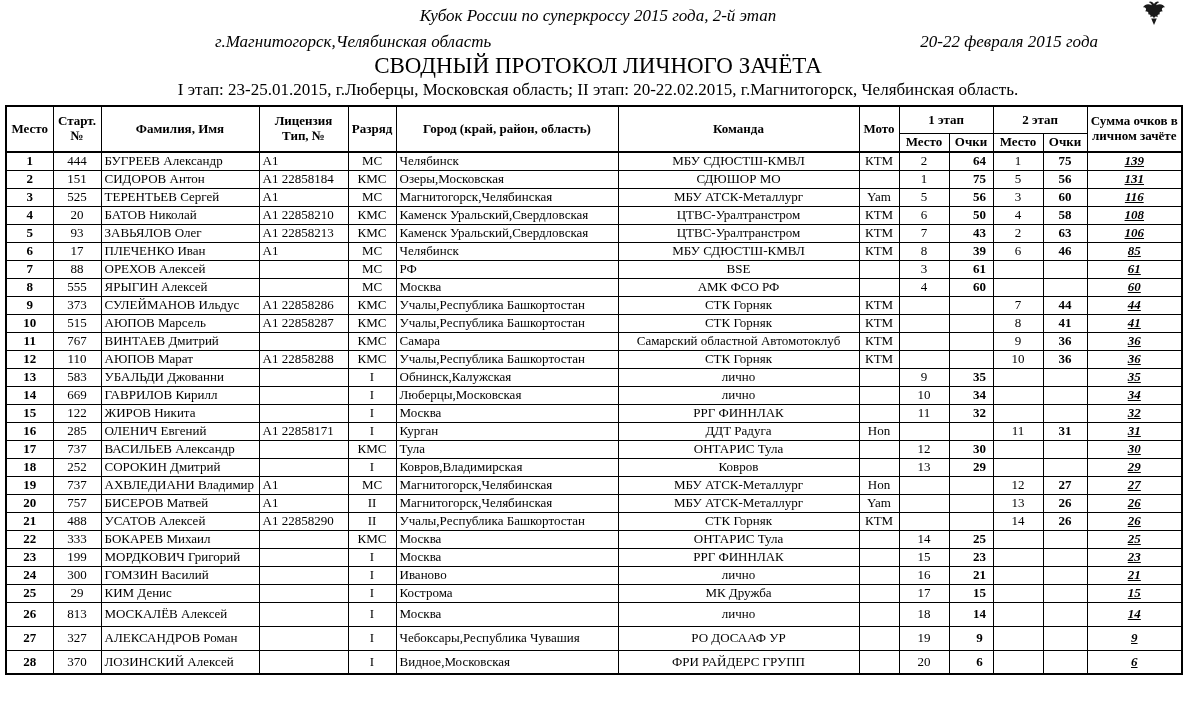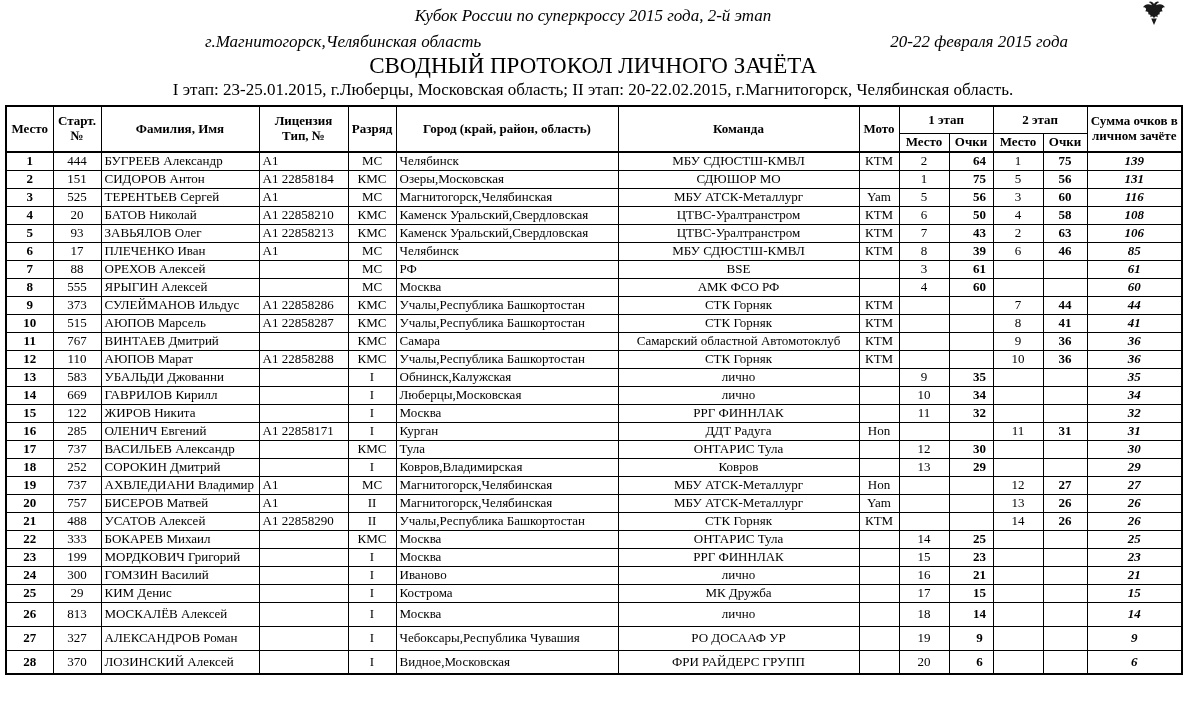--- a/index.html
+++ b/index.html
@@ -1,24 +1,24 @@
 <!DOCTYPE html>
 <html><head>
 <meta charset="utf-8">
 <style>
   html,body{margin:0;padding:0;}
   body{
     width:1186px;height:707px;background:#ffffff;color:#000;
     font-family:"Liberation Serif","DejaVu Serif",serif;
     position:relative;overflow:hidden;
   }
-  .hdr{padding-top:6px;}
+  .hdr{padding-top:6px;margin-left:10px;}
   .l1{text-align:center;font-style:italic;font-size:17px;line-height:20px;}
   .l2{display:flex;justify-content:space-between;font-style:italic;font-size:17px;
-      line-height:20px;margin-top:6px;padding-left:205px;padding-right:118px;}
+      line-height:20px;margin-top:6px;padding-left:205px;padding-right:88px;}
   .l3{text-align:center;font-weight:normal;font-size:23px;line-height:23px;margin-top:2px;}
   .l4{text-align:center;font-size:17px;line-height:20px;margin-top:3px;}
   .l5{text-align:center;font-weight:bold;font-style:italic;font-size:17px;
       line-height:20px;margin-top:23px;}
   .emblem{position:absolute;top:0;right:20px;width:24px;height:30px;}
 
   table.results{
     border-collapse:collapse;table-layout:fixed;width:1176px;
     margin-left:5px;margin-top:5px;border:2px solid #000;
   }
@@ -38,21 +38,21 @@
   td.c2{text-align:left;}
   td.c3{text-align:left;}
   td.c4{text-align:center;}
   td.c5{text-align:left;}
   td.c6{text-align:center;}
   td.c7{text-align:center;}
   td.c8{text-align:center;}
   td.c9{text-align:center;font-weight:bold;padding-left:20px;}
   td.c10{text-align:center;}
   td.c11{text-align:center;font-weight:bold;}
-  td.c12{text-align:center;font-weight:bold;font-style:italic;}
+  td.c12{text-align:center;font-weight:bold;font-style:italic;text-decoration:underline;}
 </style>
 </head>
 <body>
 
 <svg class="emblem" viewBox="0 0 24 30" aria-hidden="true">
   <path fill="#1a1a1a" d="M12 4 C10 1.5 8 1 6.8 2.2 C8.8 2.8 9 4 10 5.2 C6 3.2 3 4.2 1 7.2 C4 7.2 5 9.2 3.2 11.2 C6 11.2 7 12.4 6.2 14.2 C8.2 14.2 9.2 15.2 8.2 17.2 C10 16.2 11 16.4 12 18.2 C13 16.4 14 16.2 15.8 17.2 C14.8 15.2 15.8 14.2 17.8 14.2 C17 12.4 18 11.2 20.8 11.2 C19 9.2 20 7.2 23 7.2 C21 4.2 18 3.2 14 5.2 C15 4 15.2 2.8 17.2 2.2 C16 1 14 1.5 12 4 Z"></path>
   <path fill="#1a1a1a" d="M9.2 18.5 L12 25 L14.8 18.5 Z"></path>
   <circle fill="#1a1a1a" cx="12" cy="12" r="2.2"></circle>
 </svg>
 

